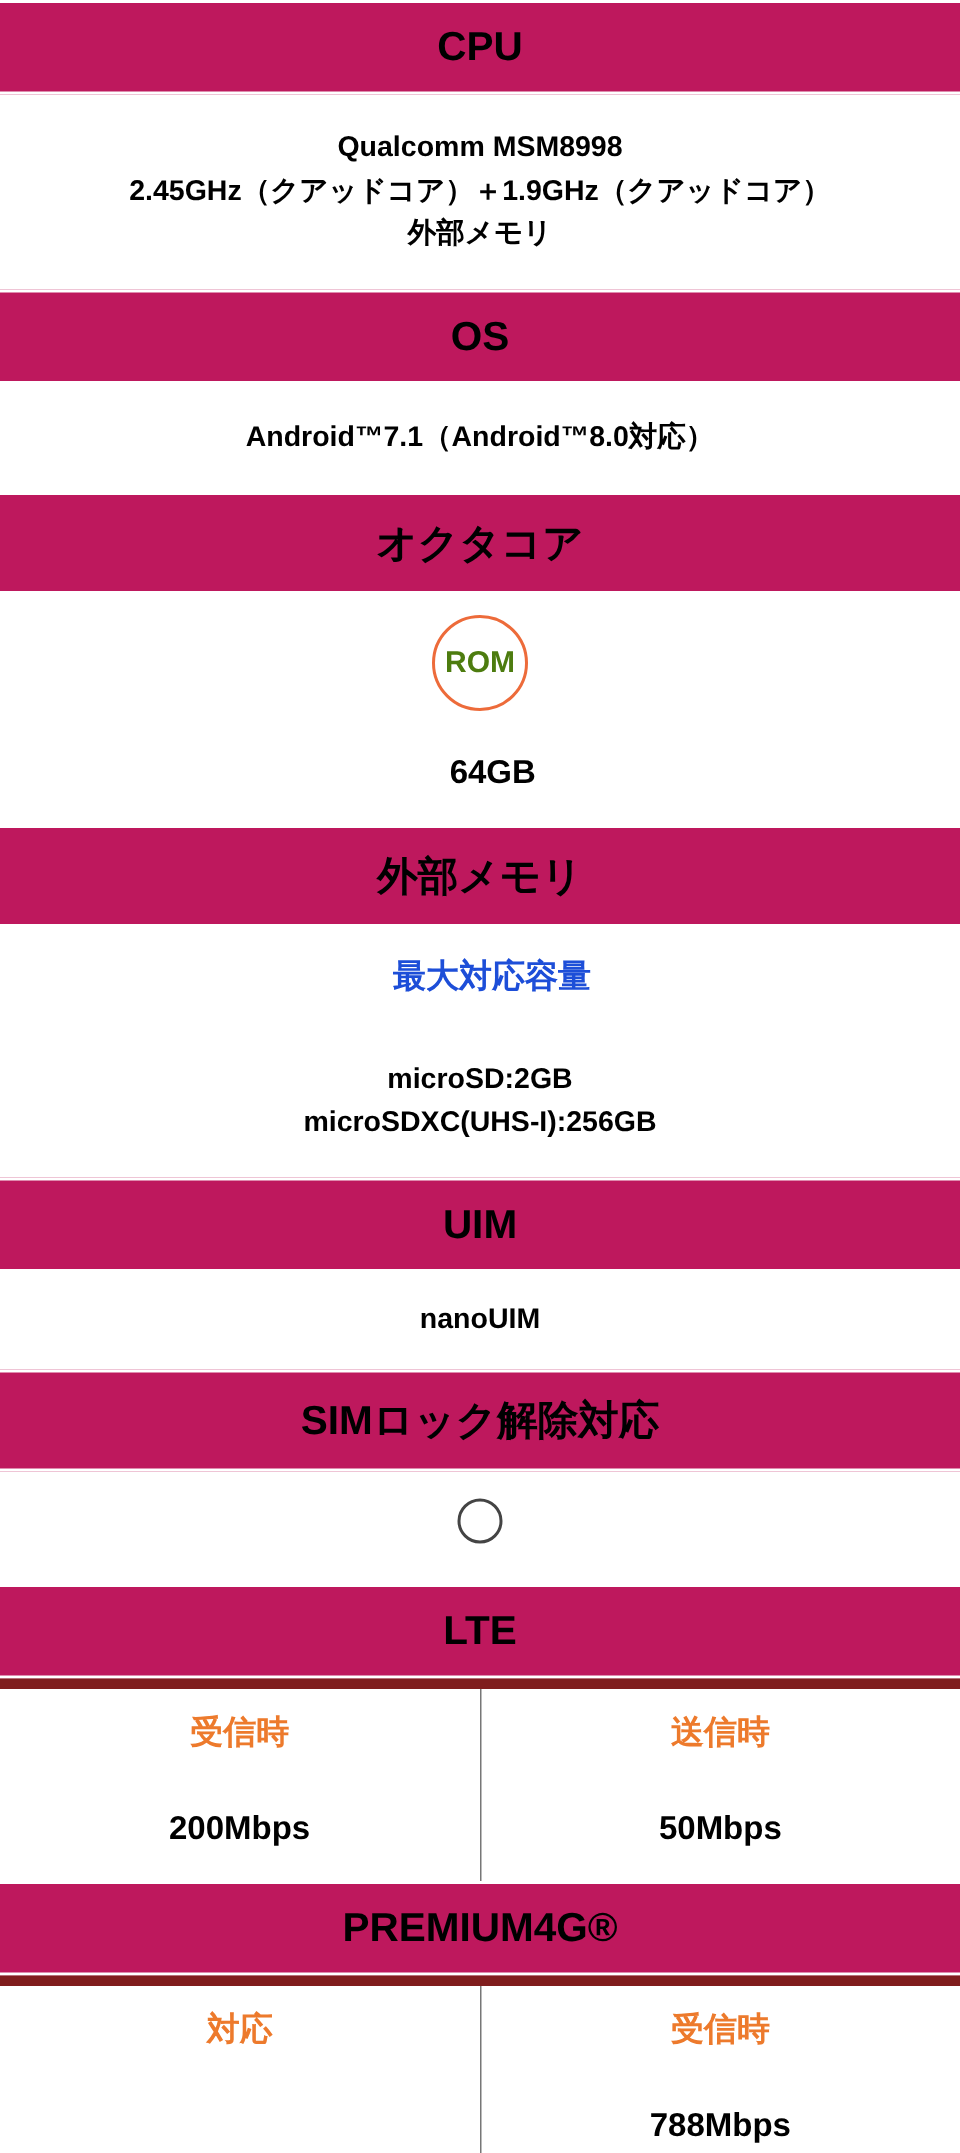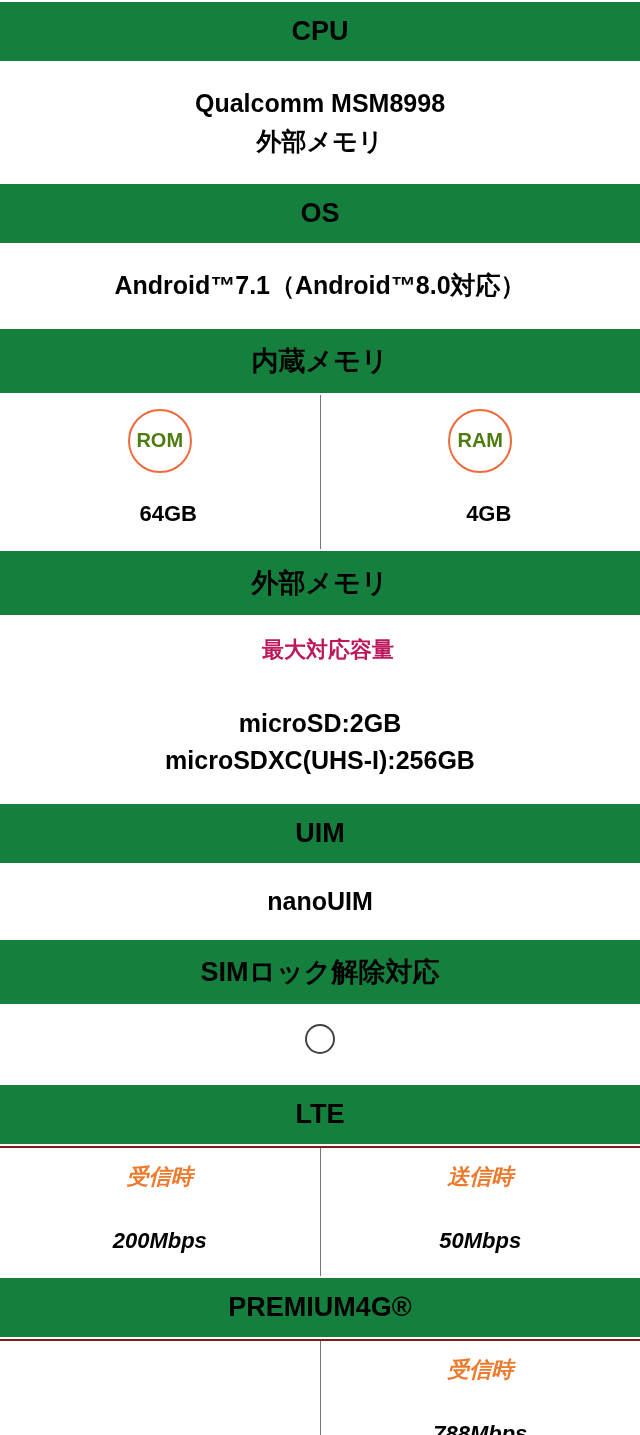--- a/index.html
+++ b/index.html
@@ -3,42 +3,41 @@
 <meta charset="utf-8">
 <style>
   * { box-sizing: border-box; margin: 0; padding: 0; }
   body {
     width: 640px;
     font-family: "Hiragino Sans", "Meiryo", sans-serif;
     color: #000;
     background: #fff;
   }
   .header {
-    background: #15803d;
+    background: #be185d;
     text-align: center;
     font-weight: bold;
     font-size: 27px;
     padding: 14px 0;
     border-top: 2px solid #fff;
     border-bottom: 2px solid #fff;
   }
   .value-block {
     text-align: center;
     padding: 22px 10px;
-    font-size: 25px;
+    font-size: 19px;
     font-weight: bold;
     line-height: 1.5;
   }
   .value-block.small-pad {
     padding: 18px 22px;
   }
   .sub-row {
     display: flex;
-    border-top: 2px solid #7f1d1d;
-    font-style: italic;
+    border-top: 7px solid #7f1d1d;
   }
   .sub-cell {
     flex: 1;
     text-align: center;
   }
   .sub-cell + .sub-cell {
     border-left: 1px solid #777;
   }
   .sub-label-orange {
     color: #ed7a2c;
@@ -61,21 +60,21 @@
   .sub-value {
     font-weight: bold;
     font-size: 22px;
     padding: 22px 0;
   }
   .full-orange-sub {
     background: #fff;
     text-align: center;
   }
   .full-orange-sub span {
-    color: #be185d;
+    color: #1d4ed8;
     font-weight: bold;
     font-size: 22px;
     display: block;
     padding: 18px 15px;
     margin-left: 16px;
   }
   .circle-mark {
     display: inline-block;
     width: 30px; height: 30px;
     border: 2px solid #444;
@@ -86,39 +85,34 @@
   .mem-row .sub-cell + .sub-cell { border-left: 1px solid #777; }
   .mem-top { padding: 14px 0 8px 0; }
   .mem-val { padding: 20px 0 22px 17px; font-weight:bold; font-size:22px; }
 </style>
 </head>
 <body>
 
 <div class="header">CPU</div>
 <div class="value-block">
   <div>Qualcomm MSM8998</div>
+  <div>2.45GHz（クアッドコア）＋1.9GHz（クアッドコア）</div>
   <div>外部メモリ</div>
 </div>
 
 <div class="header">OS</div>
 <div class="value-block">Android™7.1（Android™8.0対応）</div>
 
-<div class="header">内蔵メモリ</div>
+<div class="header">オクタコア</div>
 <div class="mem-row">
   <div class="sub-cell">
     <div class="mem-top">
       <span class="circle-label">ROM</span>
     </div>
     <div class="mem-val">64GB</div>
-  </div>
-  <div class="sub-cell">
-    <div class="mem-top">
-      <span class="circle-label">RAM</span>
-    </div>
-    <div class="mem-val">4GB</div>
   </div>
 </div>
 
 <div class="header">外部メモリ</div>
 <div class="full-orange-sub">
   <span>最大対応容量</span>
 </div>
 <div class="value-block">
   <div>microSD:2GB</div>
   <div>microSDXC(UHS-I):256GB</div>
@@ -140,20 +134,21 @@
   </div>
   <div class="sub-cell">
     <span class="sub-label-orange">送信時</span>
     <div class="sub-value">50Mbps</div>
   </div>
 </div>
 
 <div class="header">PREMIUM4G®</div>
 <div class="sub-row divider-row">
   <div class="sub-cell">
+    <span class="sub-label-orange">対応</span>
     <div class="sub-value">
       
     </div>
   </div>
   <div class="sub-cell">
     <span class="sub-label-orange">受信時</span>
     <div class="sub-value">788Mbps</div>
   </div>
 </div>
 

